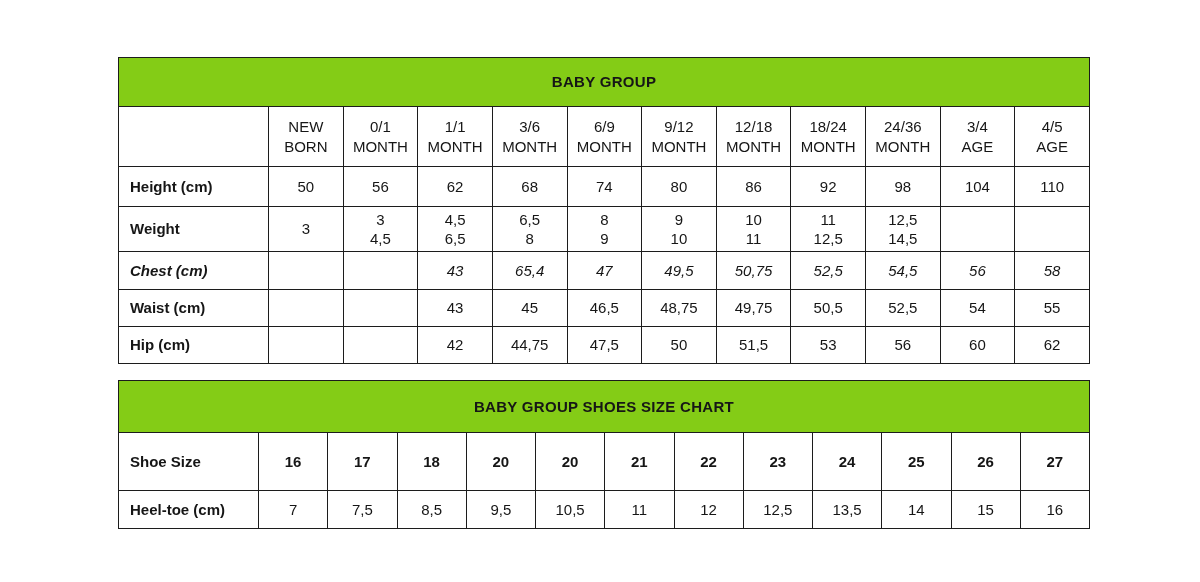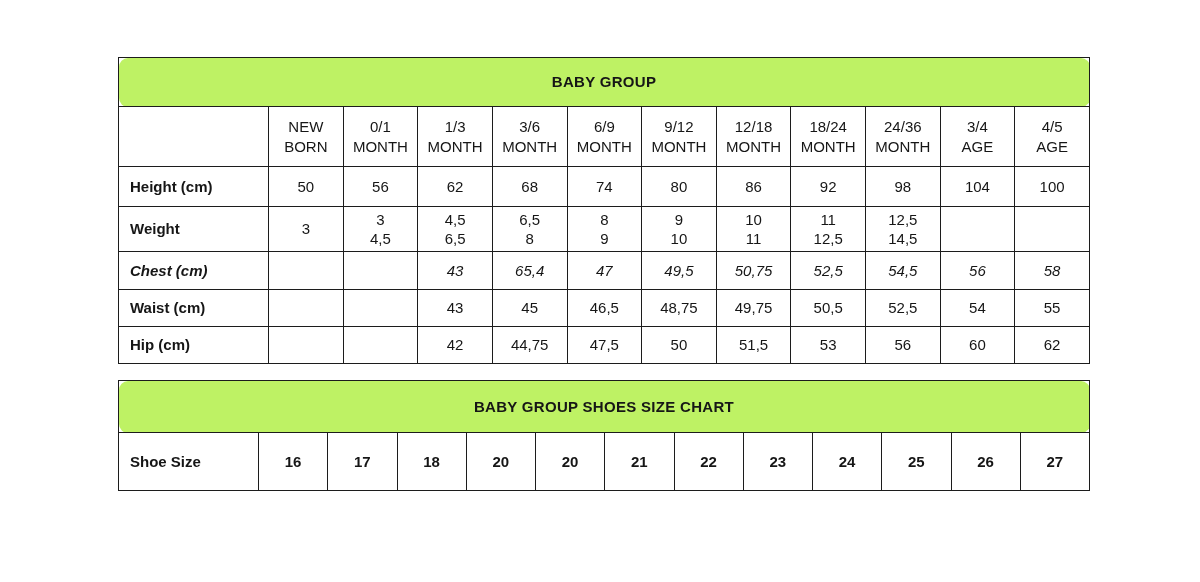--- a/index.html
+++ b/index.html
@@ -29,25 +29,24 @@
     border: 1.5px solid #1c1c1c;
     text-align: center;
     vertical-align: middle;
     white-space: pre-line;
     line-height: 1.3;
     padding: 0;
     font-size: 15px;
     overflow: hidden;
   }
   .band {
-    background: #bef264;
+    background: #84cc16;
     font-weight: bold;
     font-size: 20px;
     letter-spacing: 0.3px;
-    border-radius: 9px;
   }
   .t1 tr.band-row  { height: 49px; }
   .t1 tr.head-row  { height: 60px; }
   .t1 tr.row-0     { height: 40px; }
   .t1 tr.row-1     { height: 45px; }
   .t1 tr.row-2     { height: 38px; font-style: italic; }
   .t1 tr.row-3     { height: 37px; }
   .t1 tr.row-4     { height: 37px; }
   .t2 tr.band-row  { height: 52px; margin-top: 13px; }
   .t2 tr.row-0     { height: 58px; }
@@ -83,21 +82,21 @@
     <tbody>
       <tr class="band-row">
         <th class="band" colspan="12">BABY GROUP</th>
       </tr>
       <tr class="head-row">
         <th></th>
         <th>NEW
 BORN</th>
         <th>0/1
 MONTH</th>
-        <th>1/3
+        <th>1/1
 MONTH</th>
         <th>3/6
 MONTH</th>
         <th>6/9
 MONTH</th>
         <th>9/12
 MONTH</th>
         <th>12/18
 MONTH</th>
         <th>18/24
@@ -114,21 +113,21 @@
         <td>50</td>
         <td>56</td>
         <td>62</td>
         <td>68</td>
         <td>74</td>
         <td>80</td>
         <td>86</td>
         <td>92</td>
         <td>98</td>
         <td>104</td>
-        <td>100</td>
+        <td>110</td>
       </tr>
       <tr class="row-1">
         <td class="label">Weight</td>
         <td>3</td>
         <td>3
 4,5</td>
         <td>4,5
 6,5</td>
         <td>6,5
 8</td>
@@ -218,16 +217,31 @@
         <td>20</td>
         <td>20</td>
         <td>21</td>
         <td>22</td>
         <td>23</td>
         <td>24</td>
         <td>25</td>
         <td>26</td>
         <td>27</td>
       </tr>
+      <tr class="row-1">
+        <td class="label">Heel-toe (cm)</td>
+        <td>7</td>
+        <td>7,5</td>
+        <td>8,5</td>
+        <td>9,5</td>
+        <td>10,5</td>
+        <td>11</td>
+        <td>12</td>
+        <td>12,5</td>
+        <td>13,5</td>
+        <td>14</td>
+        <td>15</td>
+        <td>16</td>
+      </tr>
     </tbody>
   </table>
 
 </div>
 
 </body></html>

